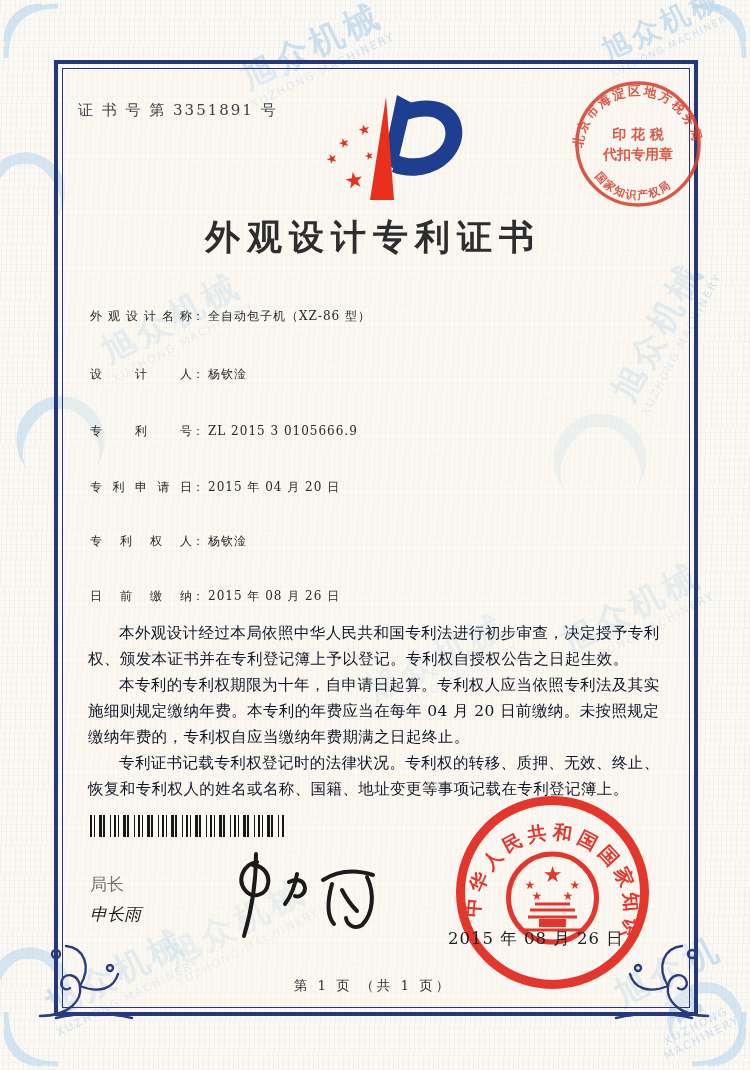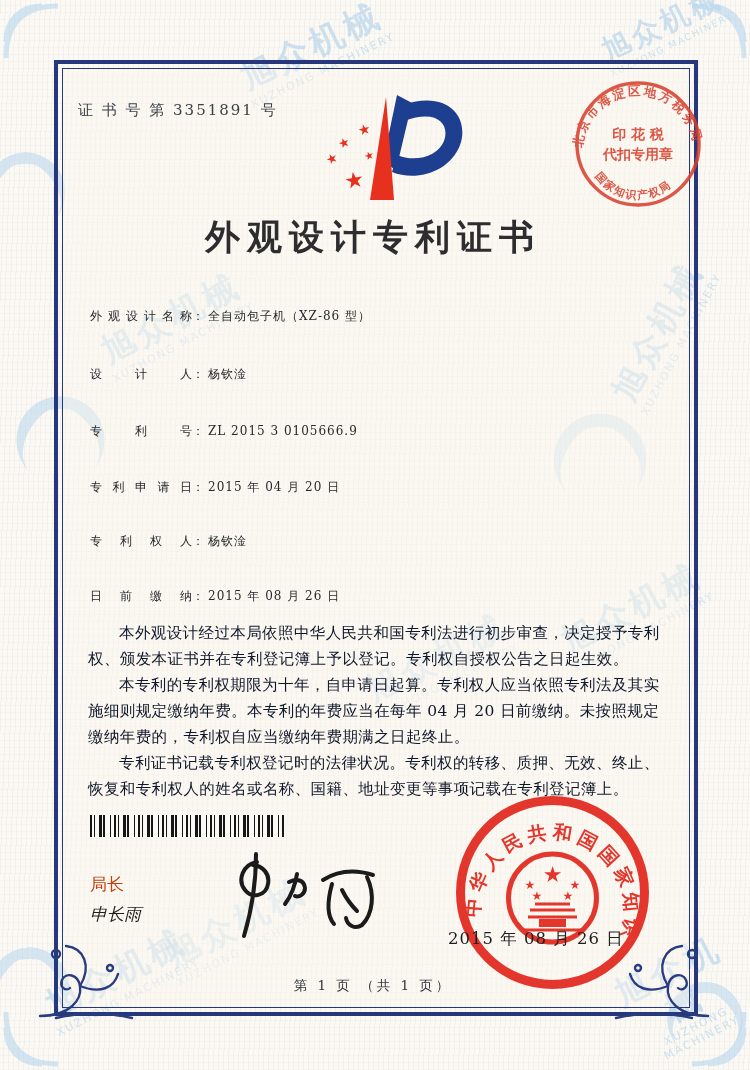--- a/index.html
+++ b/index.html
@@ -40,21 +40,21 @@
   .fcolon{display:inline-block;margin-right:4px;}
   .fvalue{letter-spacing:1px;}
   .body-text{position:absolute;left:88px;top:620px;width:574px;font-size:15.5px;
              line-height:26px;color:#0f172a;}
   .body-text p{margin:0;text-indent:2em;letter-spacing:.4px;}
   .barcode{position:absolute;left:90px;top:815px;width:196px;height:22px;
     background:repeating-linear-gradient(90deg,
       #161616 0 2px,#fbf9f4 2px 4px,#161616 4px 5px,#fbf9f4 5px 9px,
       #161616 9px 12px,#fbf9f4 12px 13px,#161616 13px 15px,#fbf9f4 15px 20px,
       #161616 20px 21px,#fbf9f4 21px 24px);}
-  .director-title{position:absolute;left:90px;top:873px;font-size:17px;color:#c2410c;
+  .director-title{position:absolute;left:90px;top:873px;font-size:17px;color:#737373;
                   font-family:"DejaVu Sans","Liberation Sans",sans-serif;}
   .director-name{position:absolute;left:90px;top:903px;font-size:17px;color:#1f1f1f;
                  font-family:"DejaVu Sans","Liberation Sans",sans-serif;font-style:italic;}
   .signature{position:absolute;left:205px;top:848px;z-index:5;}
   .issue-date{position:absolute;left:448px;top:928px;font-size:16.5px;letter-spacing:1px;
               color:#1e1e1e;z-index:6;white-space:nowrap;}
   .footer-page{position:absolute;left:55px;top:977px;width:636px;text-align:center;
                font-size:13.5px;letter-spacing:3px;color:#33363c;}
 
   .logo{position:absolute;left:300px;top:90px;}

